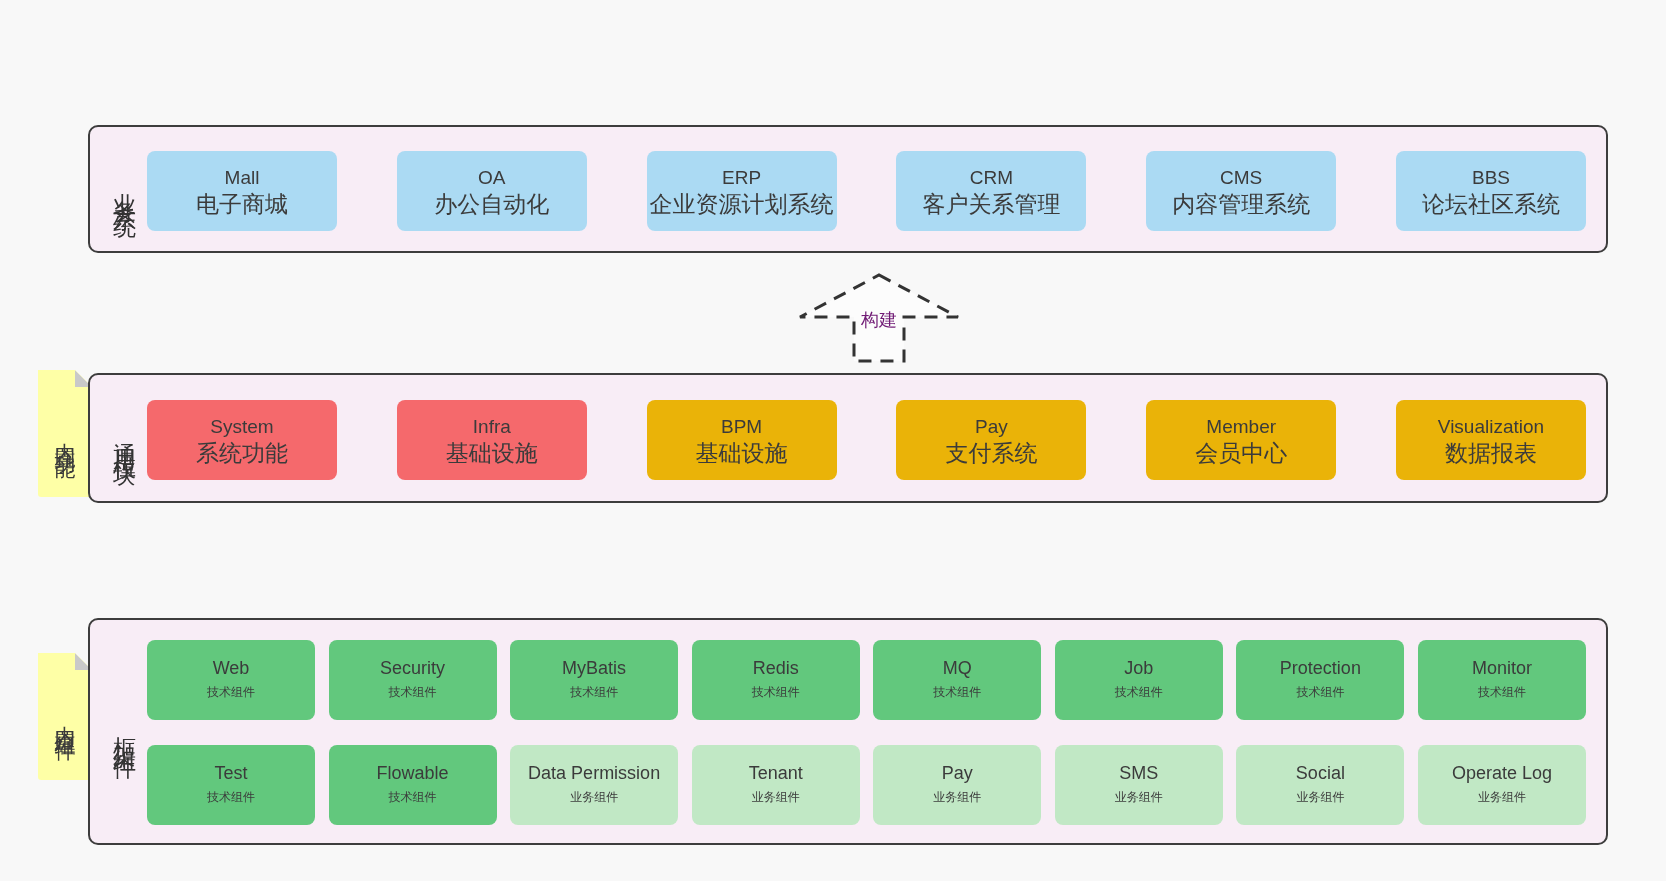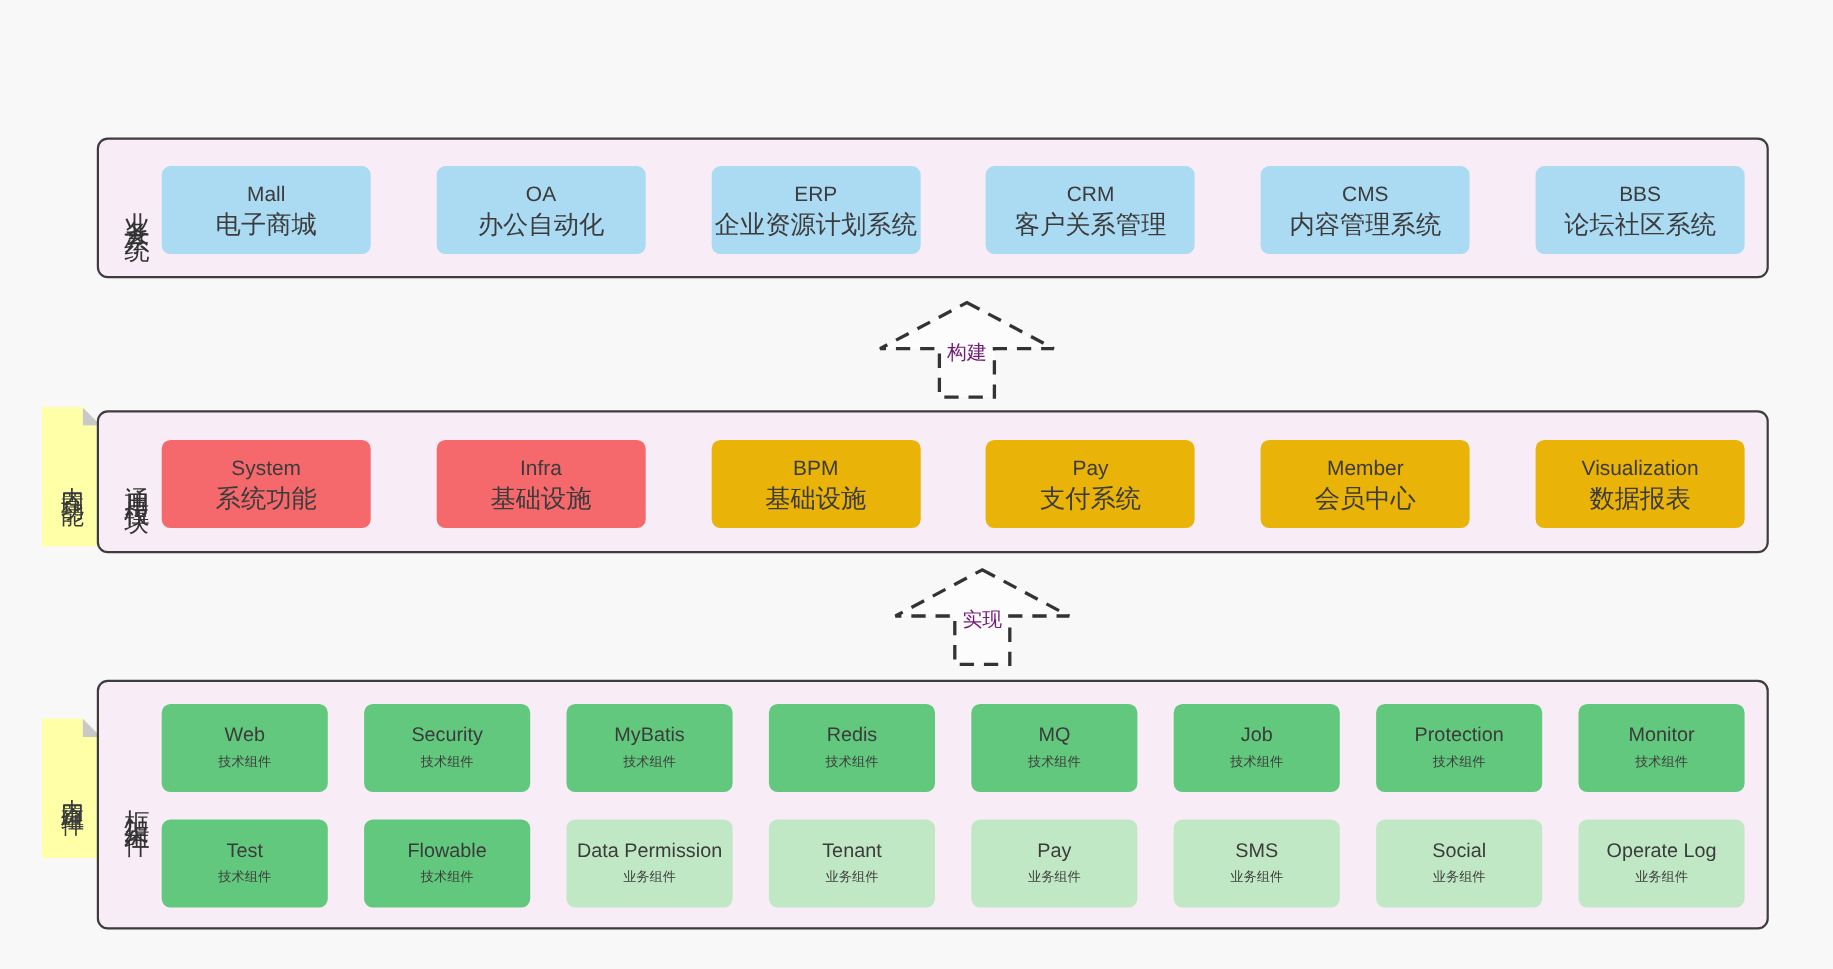--- a/index.html
+++ b/index.html
@@ -33,21 +33,21 @@
   .layer2 .boxrow{top:25px;}
   .layer3 .row-a{top:20px;}
   .layer3 .row-b{top:125px;}
 
   .box{
     height:80px;border-radius:8px;
     display:flex;flex-direction:column;justify-content:center;align-items:center;
     text-align:center;line-height:26px;
   }
   .layer1 .box,.layer2 .box{width:190px;align-items:center;}
-  .layer3 .box{width:151px;line-height:24px;}
+  .layer3 .box{width:168px;line-height:24px;}
   .box-name{font-size:19px;}
   .box-desc{font-size:23px;}
   .layer3 .box-name{font-size:18px;}
   .layer3 .box-desc{font-size:12px;}
 
   .t-blue{background:#abdaf3;}
   .t-red{background:#f5696c;}
   .t-pink{background:#eab308;}
   .t-green{background:#62c87d;}
   .t-lgreen{background:#c1e8c5;text-align:right;}
@@ -162,26 +162,20 @@
           <div class="box-desc">会员中心</div>
         </div>
 
         <div class="box t-pink">
           <div class="box-name">Visualization</div>
           <div class="box-desc">数据报表</div>
         </div>
       </div>
   </div>
 
-  <div class="arrow arrow2">
-    <svg width="170" height="92" viewBox="0 0 170 92">
-      <polygon points="85,2 164,44 110,44 110,88 60,88 60,44 6,44" fill="#fcfcfc" stroke="#333333" stroke-width="3" stroke-dasharray="13 9"></polygon>
-    </svg>
-    <div class="alabel">实现</div>
-  </div>
 
   <div class="note note-b">
     <div class="fold"></div>
     <div class="ntext">内置组件</div>
   </div>
 
   <div class="layer layer3">
     <div class="vlabel">框架组件</div>
     <div class="boxrow row-a">
 

